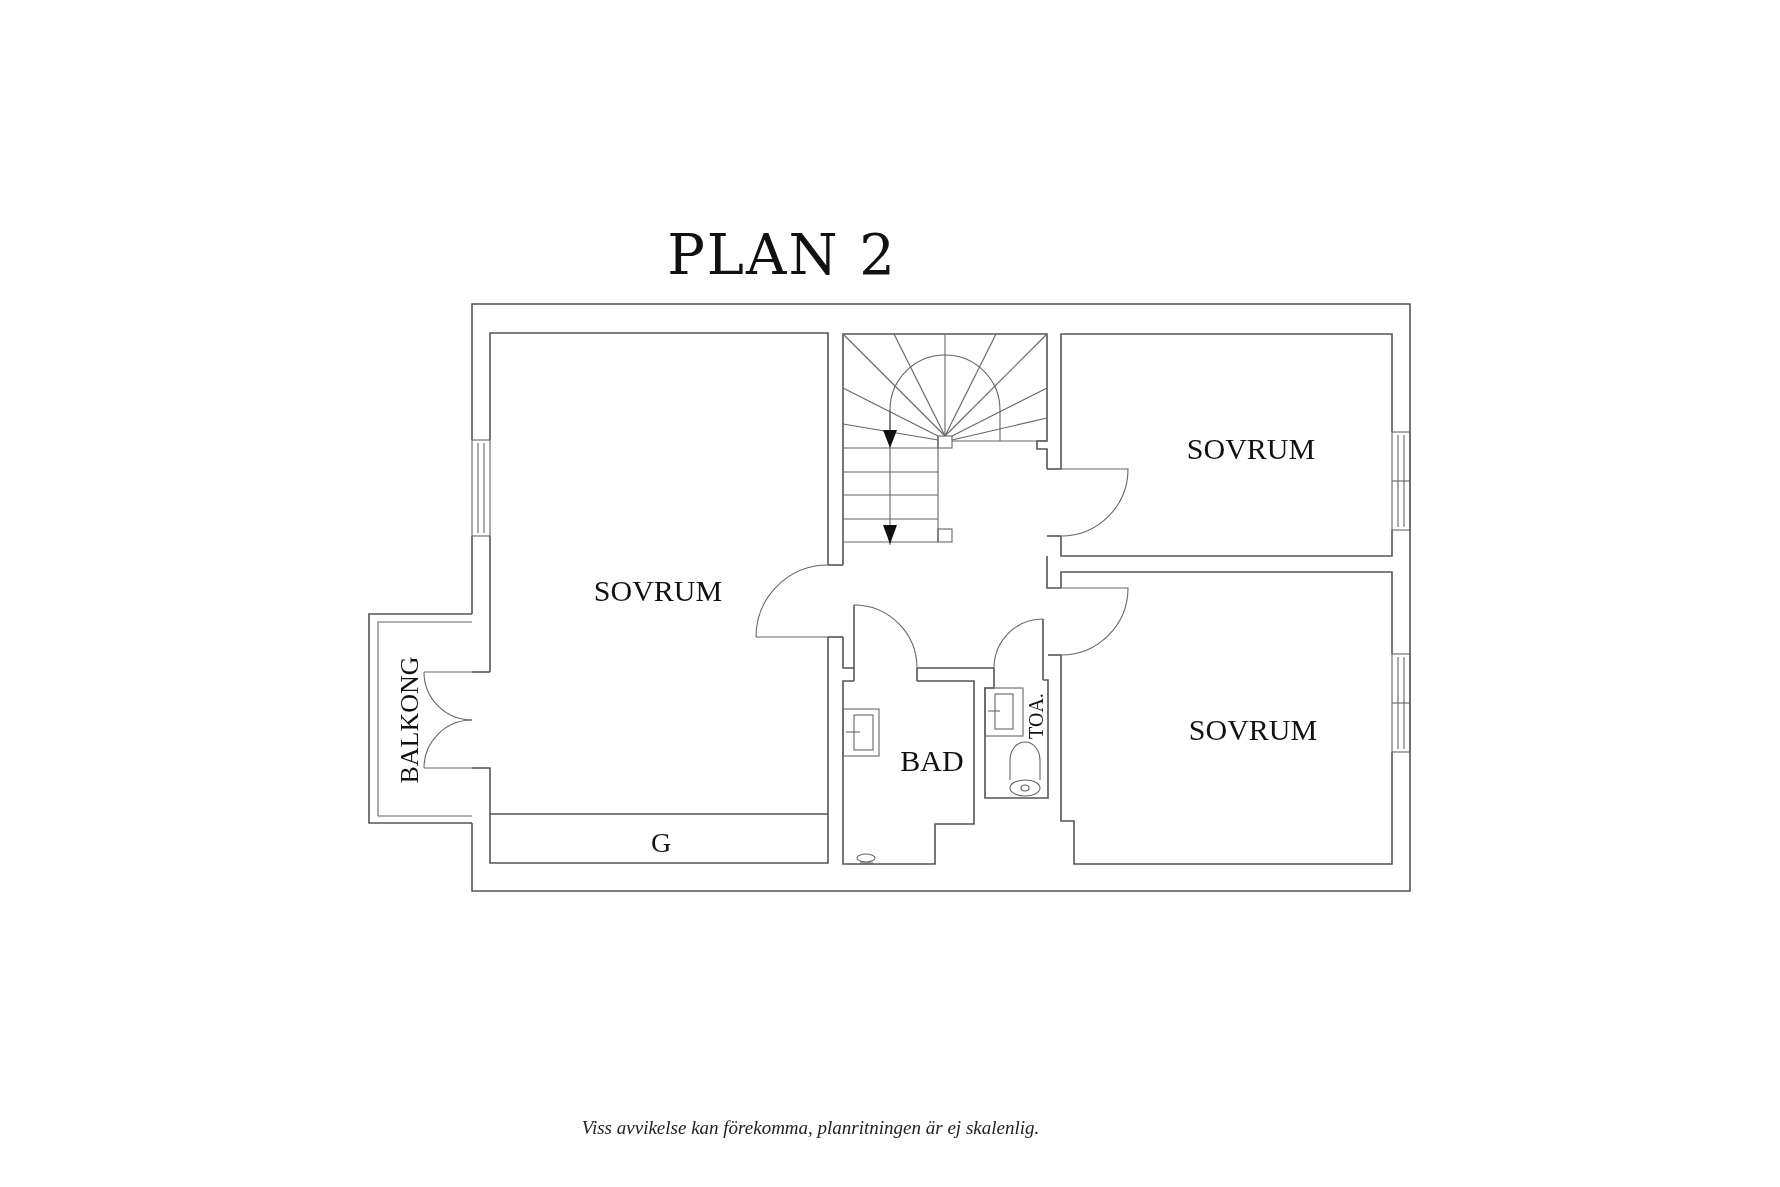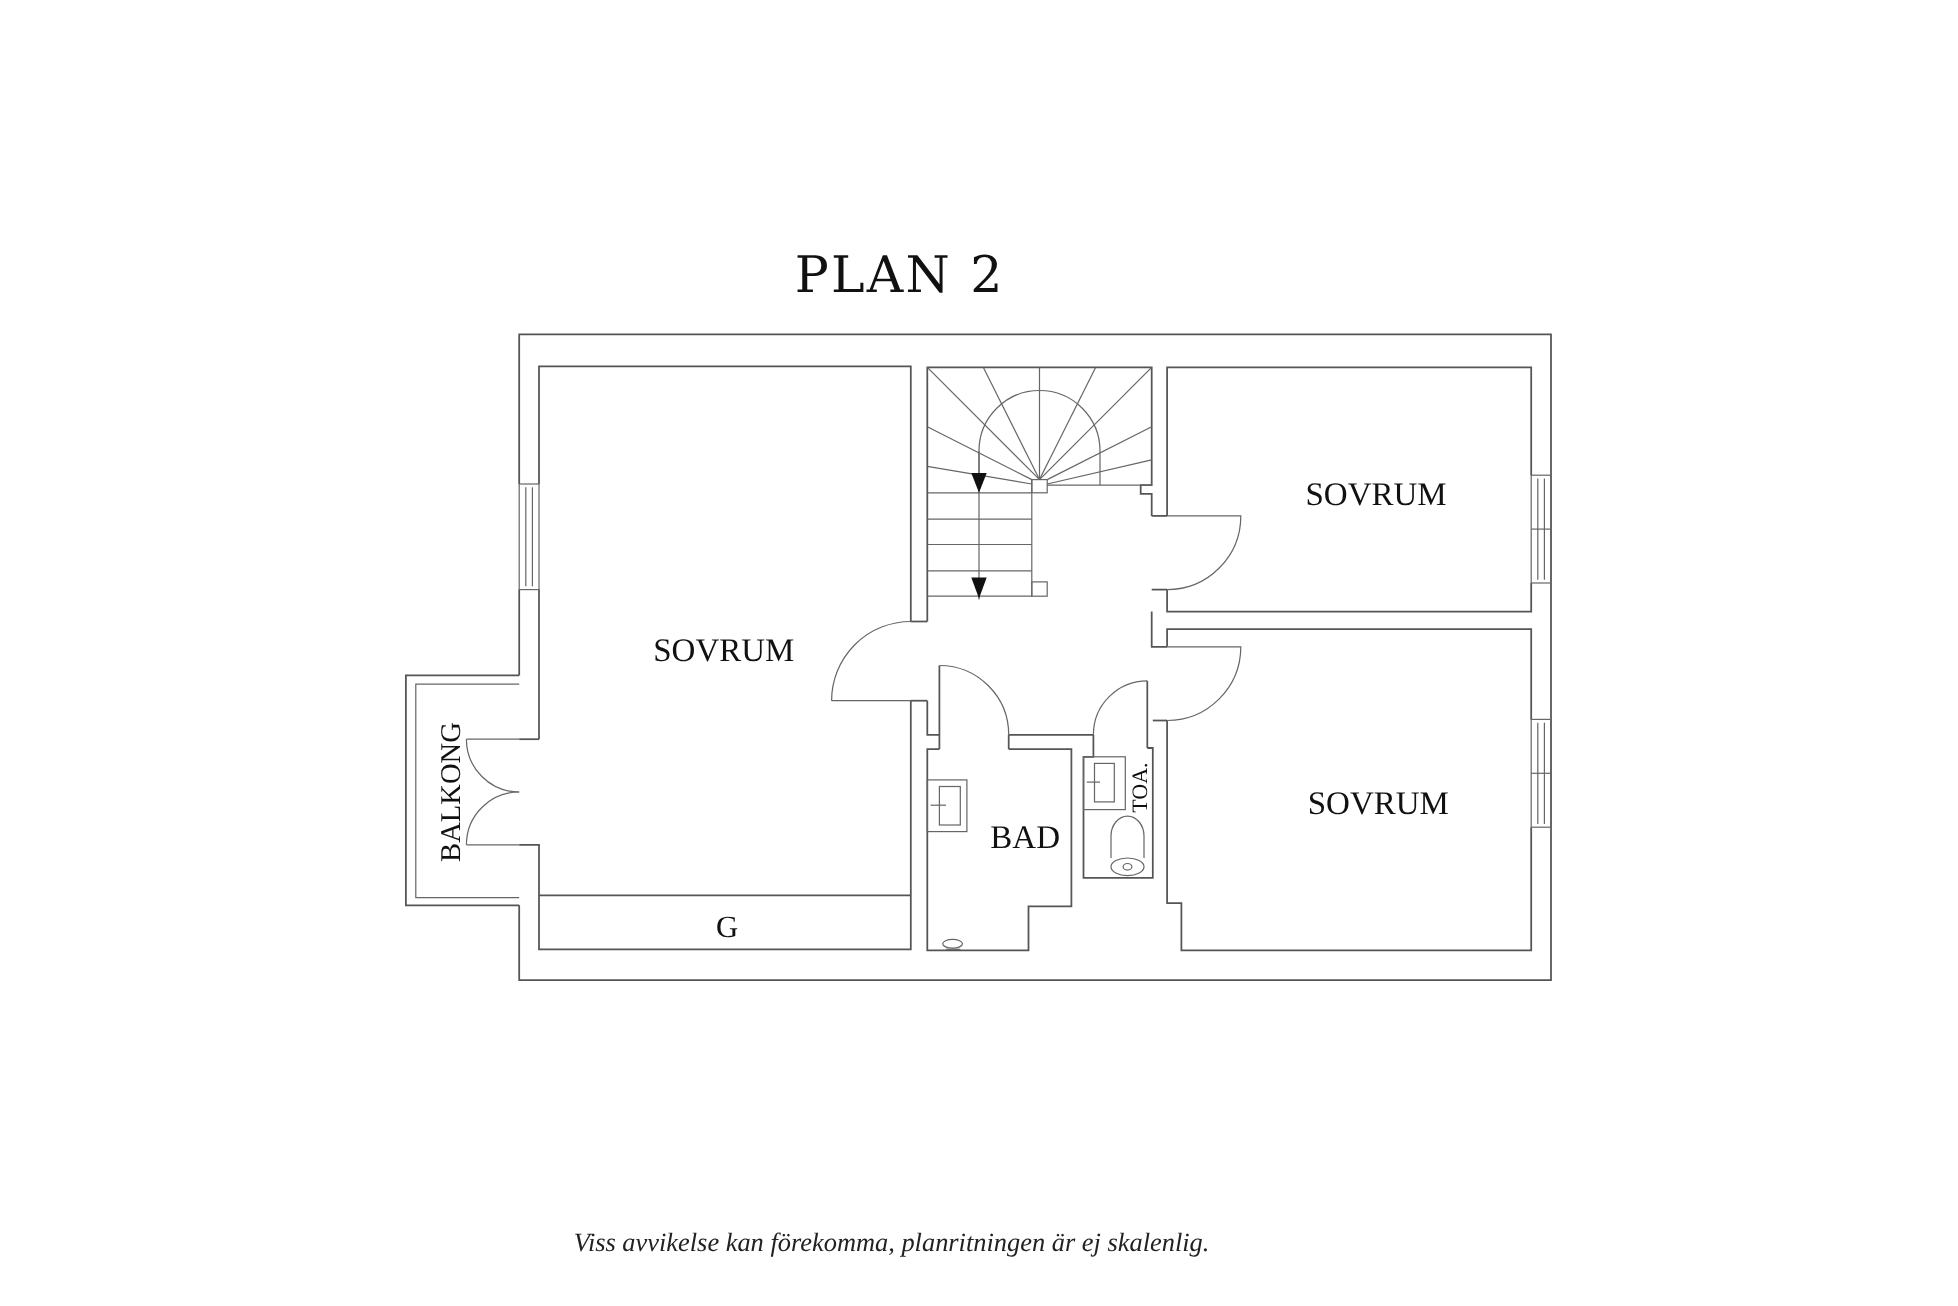--- a/index.html
+++ b/index.html
@@ -1,25 +1,25 @@
 <!DOCTYPE html>
 <html><head>
   <meta charset="utf-8">
   <style>
     html, body { margin: 0; padding: 0; background: #ffffff; }
     body { width: 1780px; height: 1187px; position: relative; overflow: hidden; }
     .title {
       position: absolute; left: 0; width: 1564px; top: 222px;
       text-align: center; font-family: "DejaVu Serif", "Liberation Serif", serif;
-      font-size: 46px; letter-spacing: 2px; color: #111; font-weight: normal; margin-left: 36px;
+      font-size: 56px; letter-spacing: 2px; color: #111; font-weight: normal;
     }
     .footer {
       position: absolute; left: 0; width: 1621px; top: 1117px;
       text-align: center; font-family: "Liberation Serif", "DejaVu Serif", serif;
-      font-style: italic; font-size: 24px; color: #222;
+      font-style: italic; font-size: 19px; color: #222;
     }
     svg { position: absolute; left: 0; top: 0; }
     .w { fill: none; stroke: #555; stroke-width: 1.6; }
     .t { stroke: #666; stroke-width: 1.1; fill: none; }
     .lbl { font-family: "Liberation Serif", "DejaVu Serif", serif; fill: #111; }
   </style>
 </head>
 <body>
 
 <div class="title">PLAN 2</div>

